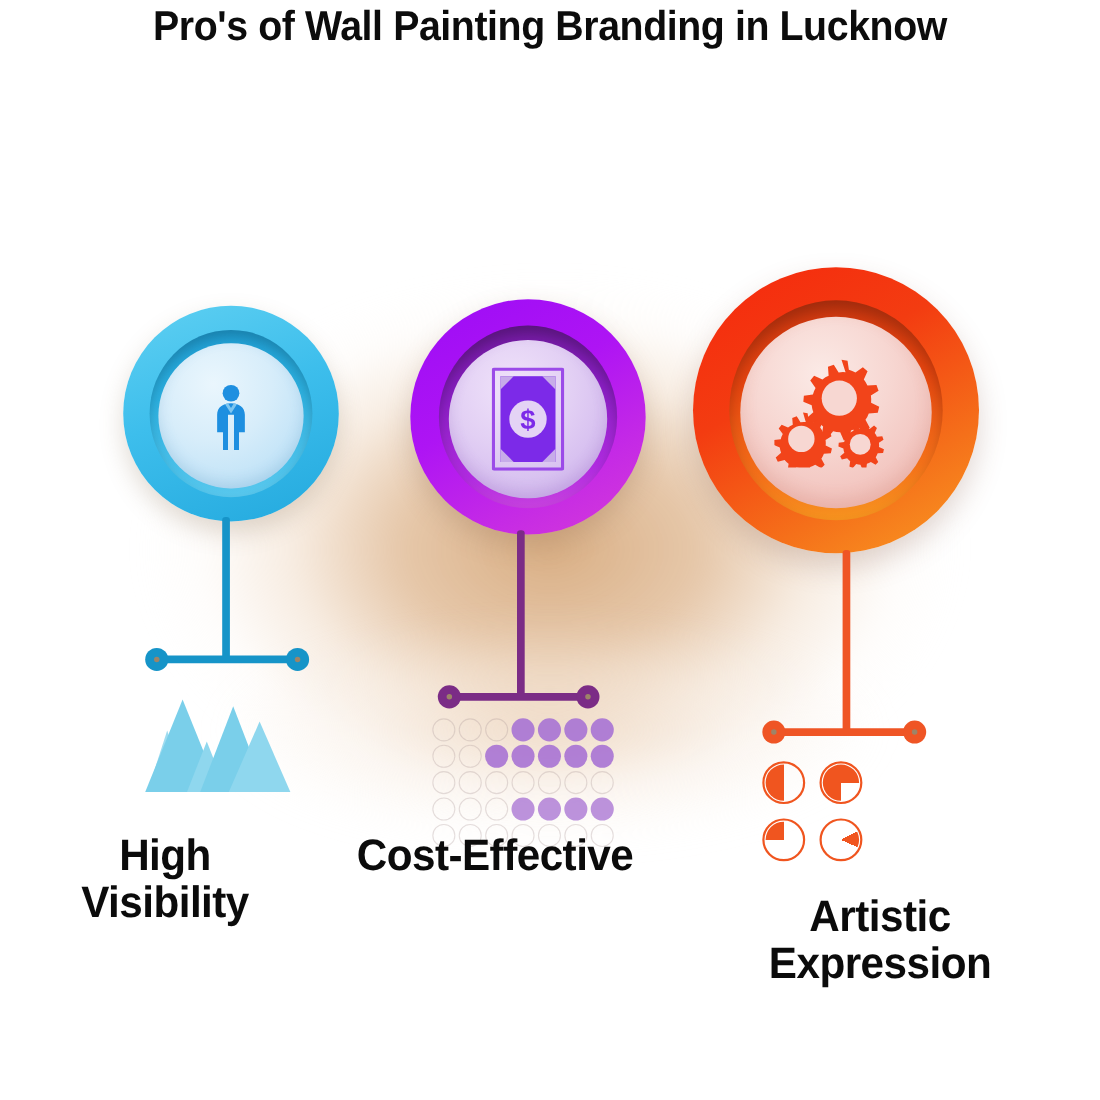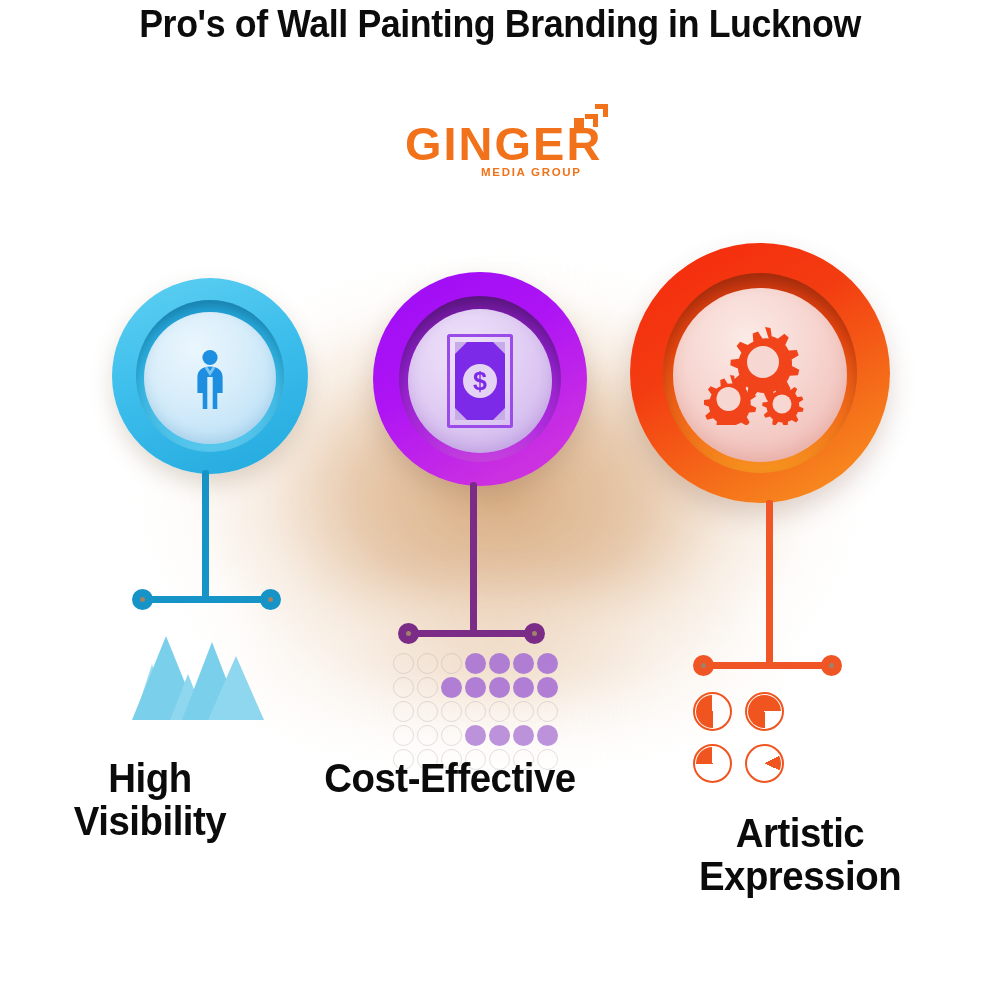--- a/index.html
+++ b/index.html
@@ -86,29 +86,20 @@
 </head>
 <body>
 
 <div id="stage">
 
   <div class="backdrop"></div>
   <div class="backdrop2"></div>
 
   <div class="title">Pro's of Wall Painting Branding in Lucknow</div>
 
-  <div id="logo-wrap">
-    <div class="logo-word">GINGER</div>
-    <div class="logo-sub">MEDIA GROUP</div>
-    <svg class="logo-mark" viewBox="0 0 44 38">
-      <path d="M30 1 h13 v13 h-5 V6 h-8 z" fill="#F1721A"></path>
-      <path d="M20 11 h13 v13 h-5 v-8 h-8 z" fill="#F1721A"></path>
-      <rect x="9" y="15" width="10" height="10" fill="#F1721A"></rect>
-    </svg>
-  </div>
 
   <div class="node" style="left:112px;top:278px;width:196px;height:196px;">
     <div class="ring" style="left:0;top:0;width:196px;height:196px;
          background:linear-gradient(160deg,#5FD0F2 0%,#3DBEEC 45%,#23A9DE 100%);
          box-shadow:0 10px 22px rgba(120,90,60,.22);"></div>
     <div class="ring-inner" style="left:24px;top:22px;width:148px;height:152px;
          background:linear-gradient(175deg,#1E9CD2 0%,#2CB0E0 40%,#5BC9EE 100%);
          box-shadow:inset 0 6px 10px rgba(0,0,0,.18);"></div>
     <div class="face" style="left:32px;top:34px;width:132px;height:132px;
          background:radial-gradient(circle at 38% 28%,#EAF6FD 0%,#D7EDFA 42%,#BFE2F7 78%,#AEDAF4 100%);

